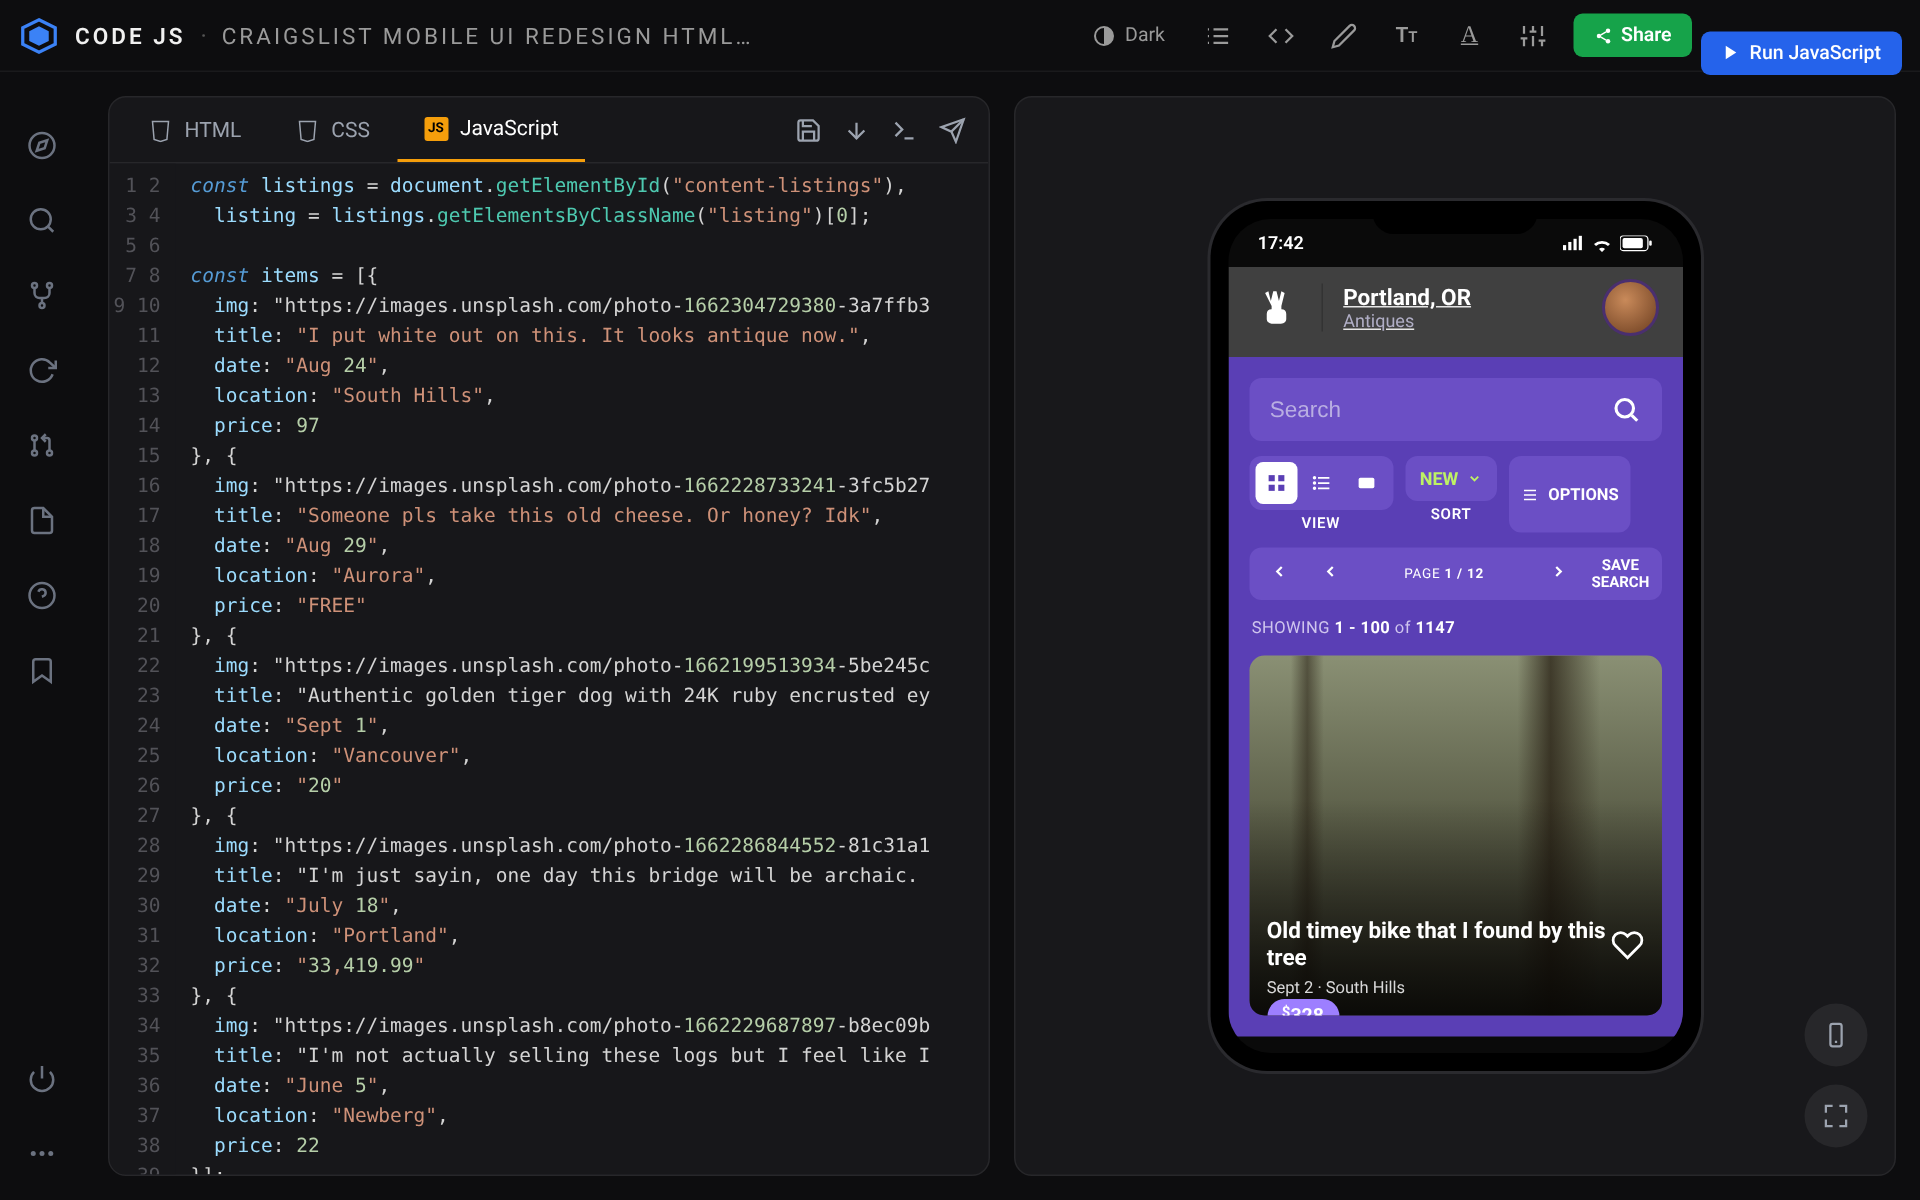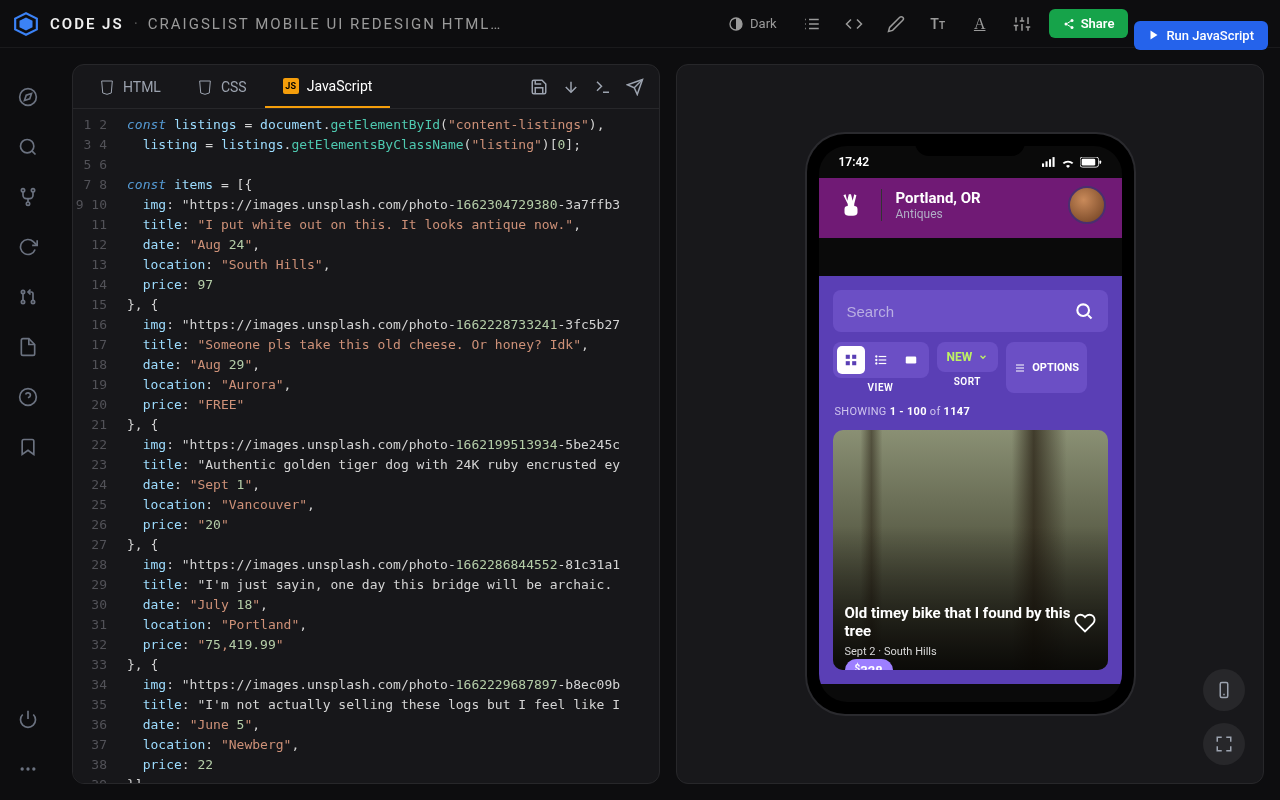--- a/index.html
+++ b/index.html
@@ -48,27 +48,27 @@
 .n { color: #b5cea8; } 
 .f { color: #4ec9b0; } 
 
 
 .phone { width: 327px; height: 580px; background: #000; border-radius: 38px; padding: 12px; position: relative; box-shadow: 0 0 0 2px #2a2a2e; }
 .phone-screen { width: 100%; height: 100%; background: #0a0a0a; border-radius: 28px; overflow: hidden; position: relative; }
 .notch { position: absolute; top: 0; left: 50%; transform: translateX(-50%); width: 110px; height: 22px; background: #000; border-radius: 0 0 14px 14px; z-index: 10; }
 .statusbar { height: 32px; display: flex; align-items: center; justify-content: space-between; padding: 0 20px; color: #fff; font-size: 12px; font-weight: 600; }
 .status-icons { display:flex; gap:4px; align-items:center; }
 
-.phone-header { background: #701a75; padding: 8px 16px 14px; display: flex; align-items: center; gap: 14px; }
+.phone-header { background: #404040; padding: 8px 16px 14px; display: flex; align-items: center; gap: 14px; text-decoration: underline; }
 .peace { width: 32px; height: 32px; display: flex; align-items: center; justify-content: center; }
 .loc-title { color: #fff; font-weight: 700; font-size: 15px; }
 .loc-sub { color: #b0aec5; font-size: 12px; }
 .avatar { width: 38px; height: 38px; border-radius: 50%; background: radial-gradient(circle at 40% 35%, #c98a5a, #6b3d1f); border: 2px solid #4a2f6f; margin-left: auto; }
 
-.phone-body { background: #5a3fb5; padding: 14px; display: flex; flex-direction: column; gap: 10px; margin-top: 38px; }
+.phone-body { background: #5a3fb5; padding: 14px; display: flex; flex-direction: column; gap: 10px; }
 .search { background: #6b4fc5; border-radius: 8px; height: 42px; display: flex; align-items: center; padding: 0 14px; gap: 12px; }
 .search input { flex: 1; background: transparent; border: none; color: #fff; font-size: 15px; outline: none; }
 .search input::placeholder { color: #b9aee2; }
 .search-ic { color: #fff; }
 
 .controls { display: flex; gap: 8px; }
 .ctrl-group { background: #6b4fc5; border-radius: 8px; display: flex; align-items: center; padding: 4px; gap: 2px; }
 .ctrl-btn { width: 28px; height: 28px; display: flex; align-items: center; justify-content: center; color: #fff; border-radius: 5px; }
 .ctrl-btn.active { background: #fff; color: #5a3fb5; }
 .ctrl-label { color: #fff; font-size: 10px; font-weight: 600; text-align: center; margin-top: 4px; letter-spacing: 0.5px; }
@@ -364,21 +364,21 @@
   <span class="v">img</span>: "https://images.unsplash.com/photo-<span class="n">1662199513934</span>-5be245c
   <span class="v">title</span>: "Authentic golden tiger dog with 24K ruby encrusted ey
   <span class="v">date</span>: <span class="s">"Sept <span class="n">1</span>"</span>,
   <span class="v">location</span>: <span class="s">"Vancouver"</span>,
   <span class="v">price</span>: <span class="s">"<span class="n">20</span>"</span>
 }, {
   <span class="v">img</span>: "https://images.unsplash.com/photo-<span class="n">1662286844552</span>-81c31a1
   <span class="v">title</span>: "I'm just sayin, one day this bridge will be archaic.
   <span class="v">date</span>: <span class="s">"July <span class="n">18</span>"</span>,
   <span class="v">location</span>: <span class="s">"Portland"</span>,
-  <span class="v">price</span>: <span class="s">"<span class="n">75</span>,<span class="n">419.99</span>"</span>
+  <span class="v">price</span>: <span class="s">"<span class="n">33</span>,<span class="n">419.99</span>"</span>
 }, {
   <span class="v">img</span>: "https://images.unsplash.com/photo-<span class="n">1662229687897</span>-b8ec09b
   <span class="v">title</span>: "I'm not actually selling these logs but I feel like I
   <span class="v">date</span>: <span class="s">"June <span class="n">5</span>"</span>,
   <span class="v">location</span>: <span class="s">"Newberg"</span>,
   <span class="v">price</span>: <span class="n">22</span>
 }];
 
  (  = ;  &lt; ; ++) {
     = .(),
@@ -476,20 +476,38 @@
             </div>
             <div class="ctrl-opt">
               <svg width="12" height="12" viewBox="0 0 24 24" fill="none" stroke="currentColor" stroke-width="2">
                   <line x1="4" y1="6" x2="20" y2="6"></line>
                   <line x1="4" y1="12" x2="20" y2="12"></line>
                   <line x1="4" y1="18" x2="20" y2="18"></line>
                 </svg>
               <span>OPTIONS</span>
             </div>
           </div>
+          <div class="pager">
+            <div class="pager-btn"><svg width="12" height="12" viewBox="0 0 24 24" fill="none" stroke="currentColor" stroke-width="3">
+                  <polyline points="15 18 9 12 15 6"></polyline>
+                </svg></div>
+            <div class="pager-btn"><svg width="12" height="12" viewBox="0 0 24 24" fill="none" stroke="currentColor" stroke-width="3">
+                  <polyline points="15 18 9 12 15 6"></polyline>
+                </svg></div>
+            <div class="pager-mid">
+              <div class="lbl"><span>PAGE</span>&nbsp;<b style="font-weight:700">1 / 12</b></div>
+            </div>
+            <div class="pager-btn"><svg width="12" height="12" viewBox="0 0 24 24" fill="none" stroke="currentColor" stroke-width="3">
+                  <polyline points="9 18 15 12 9 6"></polyline>
+                </svg></div>
+            <div class="pager-save">
+              <div>SAVE</div>
+              <div>SEARCH</div>
+            </div>
+          </div>
           <div class="showing">
             <span>SHOWING</span> <b>1 - 100</b> <span>of</span> <b>1147</b>
           </div>
           <div class="card">
             <div class="card-trees"></div>
             <div class="card-shade"></div>
             <div class="card-bottom">
               <div class="card-title">Old timey bike that I found by this tree</div>
               <div class="card-meta">Sept 2 · South Hills</div>
             </div>

